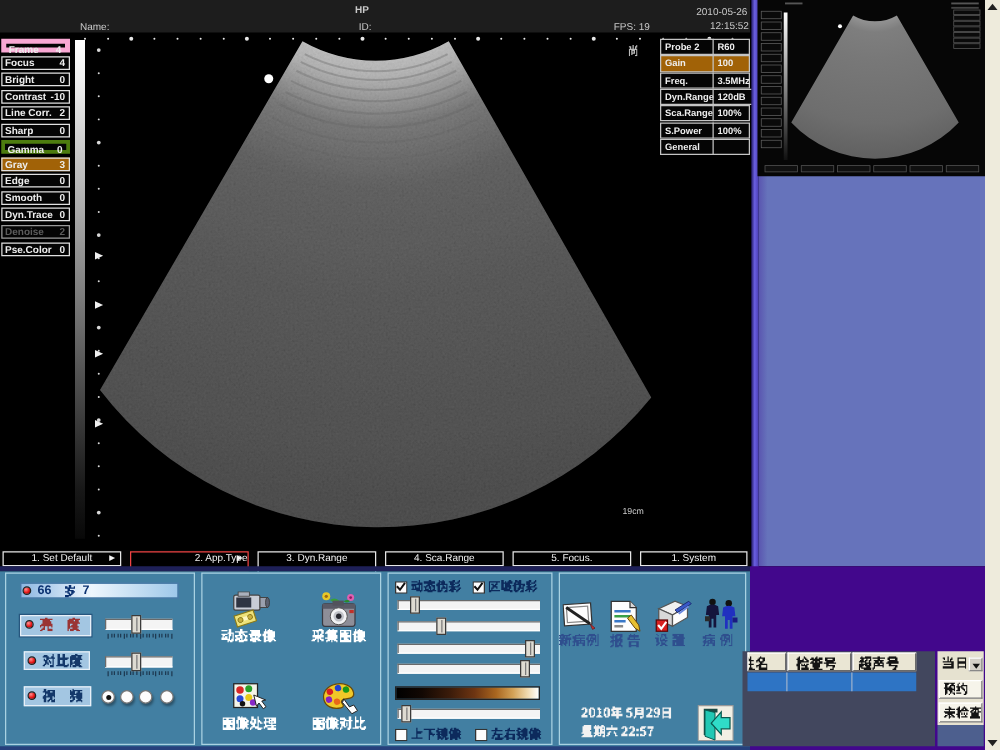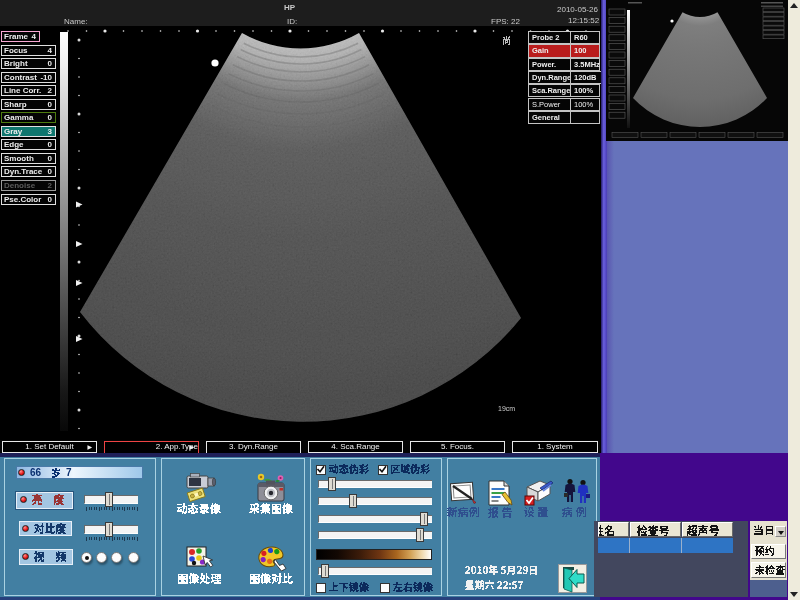--- a/index.html
+++ b/index.html
@@ -5,21 +5,21 @@
 font-family:"Liberation Sans",sans-serif}
 .abs{position:absolute}
 </style></head><body>
 <div class="abs" style="left:0;top:0;width:800px;height:600px;background:#000">
 
 <div class="abs" style="left:0;top:0;width:600px;height:26px;background:#1d1d1d">
  <div class="abs" style="left:284px;top:3px;font-size:8px;font-weight:bold;color:#c9c9c9;white-space:nowrap">HP</div>
  <div class="abs" style="left:557px;top:5px;font-size:8px;color:#c9c9c9;white-space:nowrap">2010-05-26</div>
  <div class="abs" style="left:64px;top:17px;font-size:8px;color:#c9c9c9;white-space:nowrap">Name:</div>
  <div class="abs" style="left:287px;top:17px;font-size:8px;color:#c9c9c9;white-space:nowrap">ID:</div>
- <div class="abs" style="left:491px;top:17px;font-size:8px;color:#c9c9c9;white-space:nowrap">FPS: 22</div>
+ <div class="abs" style="left:491px;top:17px;font-size:8px;color:#c9c9c9;white-space:nowrap">FPS: 19</div>
  <div class="abs" style="left:568px;top:16px;font-size:8px;color:#c9c9c9;white-space:nowrap">12:15:52</div>
 </div>
 
 <svg class="abs" style="left:0;top:26px" width="600" height="414" viewBox="0 26 600 414">
 <defs>
 <radialGradient id="fang" gradientUnits="userSpaceOnUse" cx="301" cy="-69" r="489">
  <stop offset="0.235" stop-color="#bcbcbc"></stop>
  <stop offset="0.264" stop-color="#b1b1b1"></stop>
  <stop offset="0.305" stop-color="#8e8e8e"></stop>
  <stop offset="0.346" stop-color="#6b6b6b"></stop>
@@ -113,21 +113,21 @@
       <polygon points="76,280 82.5,283 76,286" fill="#f0f0f0"></polygon>
       <polygon points="76,336 82.5,339 76,342" fill="#f0f0f0"></polygon>
 <circle cx="215" cy="63" r="3.6" fill="#ffffff"></circle>
 <text x="498" y="411" font-size="7" fill="#cccccc" font-family="Liberation Sans">19cm</text>
 </svg>
 <div style="position:absolute;left:503px;top:36px">
       <svg width="7" height="9" viewBox="0 0 7 9" style="display:block;">
         <path d="M3 0h1v1h-1zM6 0h1v1h-1zM0 1h2v1h-2zM3 1h1v1h-1zM5 1h2v1h-2zM1 2h1v1h-1zM3 2h1v1h-1zM5 2h1v1h-1zM0 3h7v1h-7zM0 4h1v1h-1zM2 4h3v1h-3zM6 4h1v1h-1zM0 5h1v1h-1zM2 5h1v1h-1zM4 5h1v1h-1zM6 5h1v1h-1zM0 6h1v1h-1zM2 6h3v1h-3zM6 6h1v1h-1zM0 7h1v1h-1zM2 7h1v1h-1zM6 7h1v1h-1zM0 8h1v1h-1zM5 8h2v1h-2z" fill="#bbbbbb"></path>
       </svg>
     </div>
-    <div class="abs" style="left:1px;top:31px;width:39px;height:11px;border:1px solid #f9a8d4;background:#040404;color:#ededed;font-size:8px;font-weight:bold;line-height:9px">
+    <div class="abs" style="left:1px;top:31px;width:55px;height:11px;border:4px solid #f9a8d4;background:#040404;color:#ededed;font-size:8px;font-weight:bold;line-height:9px">
       <span style="position:absolute;left:2px">Frame</span>
       <span style="position:absolute;right:3px">4</span>
     </div>
     <div class="abs" style="left:1px;top:45px;width:55px;height:11px;border:1px solid #e0e0e0;background:#040404;color:#ededed;font-size:8px;font-weight:bold;line-height:9px">
       <span style="position:absolute;left:2px">Focus</span>
       <span style="position:absolute;right:3px">4</span>
     </div>
     <div class="abs" style="left:1px;top:58px;width:55px;height:11px;border:1px solid #e0e0e0;background:#040404;color:#ededed;font-size:8px;font-weight:bold;line-height:9px">
       <span style="position:absolute;left:2px">Bright</span>
       <span style="position:absolute;right:3px">0</span>
@@ -137,25 +137,25 @@
       <span style="position:absolute;right:3px">-10</span>
     </div>
     <div class="abs" style="left:1px;top:85px;width:55px;height:11px;border:1px solid #e0e0e0;background:#040404;color:#ededed;font-size:8px;font-weight:bold;line-height:9px">
       <span style="position:absolute;left:2px">Line Corr.</span>
       <span style="position:absolute;right:3px">2</span>
     </div>
     <div class="abs" style="left:1px;top:99px;width:55px;height:11px;border:1px solid #e0e0e0;background:#040404;color:#ededed;font-size:8px;font-weight:bold;line-height:9px">
       <span style="position:absolute;left:2px">Sharp</span>
       <span style="position:absolute;right:3px">0</span>
     </div>
-    <div class="abs" style="left:1px;top:112px;width:55px;height:11px;border:1px solid #4d7c0f;background:#040404;color:#ededed;font-size:8px;font-weight:bold;line-height:9px">
+    <div class="abs" style="left:1px;top:112px;width:55px;height:11px;border:3px solid #4d7c0f;background:#040404;color:#ededed;font-size:8px;font-weight:bold;line-height:9px">
       <span style="position:absolute;left:2px">Gamma</span>
       <span style="position:absolute;right:3px">0</span>
     </div>
-    <div class="abs" style="left:1px;top:126px;width:55px;height:11px;border:1px solid #e0e0e0;background:#0f766e;color:#ededed;font-size:8px;font-weight:bold;line-height:9px">
+    <div class="abs" style="left:1px;top:126px;width:55px;height:11px;border:1px solid #e0e0e0;background:#a16207;color:#ededed;font-size:8px;font-weight:bold;line-height:9px">
       <span style="position:absolute;left:2px">Gray</span>
       <span style="position:absolute;right:3px">3</span>
     </div>
     <div class="abs" style="left:1px;top:139px;width:55px;height:11px;border:1px solid #e0e0e0;background:#040404;color:#ededed;font-size:8px;font-weight:bold;line-height:9px">
       <span style="position:absolute;left:2px">Edge</span>
       <span style="position:absolute;right:3px">0</span>
     </div>
     <div class="abs" style="left:1px;top:153px;width:55px;height:11px;border:1px solid #e0e0e0;background:#040404;color:#ededed;font-size:8px;font-weight:bold;line-height:9px">
       <span style="position:absolute;left:2px">Smooth</span>
       <span style="position:absolute;right:3px">0</span>
@@ -169,37 +169,37 @@
       <span style="position:absolute;right:3px">2</span>
     </div>
     <div class="abs" style="left:1px;top:194px;width:55px;height:11px;border:1px solid #e0e0e0;background:#040404;color:#ededed;font-size:8px;font-weight:bold;line-height:9px">
       <span style="position:absolute;left:2px">Pse.Color</span>
       <span style="position:absolute;right:3px">0</span>
     </div>
     <div class="abs" style="left:528px;top:31.0px;width:72px;height:13.3px;border:1px solid #c4c4c4;background:#050505;color:#efefef;font-size:7.5px;font-weight:bold;line-height:12.5px">
       <span style="position:absolute;left:3px">Probe 2</span>
       <span style="position:absolute;left:41px;top:-1px;bottom:-1px;border-left:1px solid #c4c4c4;padding-left:3px;line-height:13px">R60</span>
     </div>
-    <div class="abs" style="left:528px;top:44.3px;width:72px;height:13.3px;border:1px solid #c4c4c4;background:#b91c1c;color:#efefef;font-size:7.5px;font-weight:bold;line-height:12.5px">
+    <div class="abs" style="left:528px;top:44.3px;width:72px;height:13.3px;border:1px solid #c4c4c4;background:#a16207;color:#efefef;font-size:7.5px;font-weight:bold;line-height:12.5px">
       <span style="position:absolute;left:3px">Gain</span>
       <span style="position:absolute;left:41px;top:-1px;bottom:-1px;border-left:1px solid #c4c4c4;padding-left:3px;line-height:13px">100</span>
     </div>
     <div class="abs" style="left:528px;top:57.6px;width:72px;height:13.3px;border:1px solid #c4c4c4;background:#050505;color:#efefef;font-size:7.5px;font-weight:bold;line-height:12.5px">
-      <span style="position:absolute;left:3px">Power.</span>
+      <span style="position:absolute;left:3px">Freq.</span>
       <span style="position:absolute;left:41px;top:-1px;bottom:-1px;border-left:1px solid #c4c4c4;padding-left:3px;line-height:13px">3.5MHz</span>
     </div>
     <div class="abs" style="left:528px;top:70.9px;width:93px;height:13.3px;border:1px solid #c4c4c4;background:#050505;color:#efefef;font-size:7.5px;font-weight:bold;line-height:12.5px">
       <span style="position:absolute;left:3px">Dyn.Range</span>
       <span style="position:absolute;left:41px;top:-1px;bottom:-1px;border-left:1px solid #c4c4c4;padding-left:3px;line-height:13px">120dB</span>
     </div>
     <div class="abs" style="left:528px;top:84.2px;width:72px;height:13.3px;border:1px solid #c4c4c4;background:#050505;color:#efefef;font-size:7.5px;font-weight:bold;line-height:12.5px">
       <span style="position:absolute;left:3px">Sca.Range</span>
       <span style="position:absolute;left:41px;top:-1px;bottom:-1px;border-left:1px solid #c4c4c4;padding-left:3px;line-height:13px">100%</span>
     </div>
-    <div class="abs" style="left:528px;top:97.5px;width:72px;height:13.3px;border:1px solid #c4c4c4;background:#050505;color:#efefef;font-size:7.5px;font-weight:normal;line-height:12.5px">
+    <div class="abs" style="left:528px;top:97.5px;width:72px;height:13.3px;border:1px solid #c4c4c4;background:#050505;color:#efefef;font-size:7.5px;font-weight:bold;line-height:12.5px">
       <span style="position:absolute;left:3px">S.Power</span>
       <span style="position:absolute;left:41px;top:-1px;bottom:-1px;border-left:1px solid #c4c4c4;padding-left:3px;line-height:13px">100%</span>
     </div>
     <div class="abs" style="left:528px;top:110.8px;width:72px;height:13.3px;border:1px solid #c4c4c4;background:#050505;color:#efefef;font-size:7.5px;font-weight:bold;line-height:12.5px">
       <span style="position:absolute;left:3px">General</span>
       <span style="position:absolute;left:41px;top:-1px;bottom:-1px;border-left:1px solid #c4c4c4;padding-left:3px;line-height:13px"></span>
     </div>
     <div class="abs" style="left:0;top:440px;width:600px;height:15px;background:#050505"></div>
     <div class="abs" style="left:2px;top:441px;width:95px;height:12px;border:1px solid #e8e8e8;background:#000;color:#f2f2f2;font-size:8px;text-align:center;line-height:10px">1. Set Default<span style="position:absolute;right:4px;top:0px;font-size:6px">▶</span></div>
     <div class="abs" style="left:104px;top:441px;width:95px;height:16px;border:1px solid #ef4444;background:#000;color:#f2f2f2;font-size:8px;text-align:right;line-height:10px">2. App.Type<span style="position:absolute;right:4px;top:0px;font-size:6px">▶</span></div>

